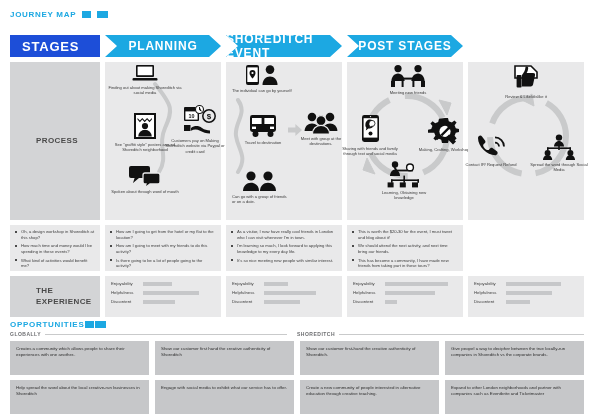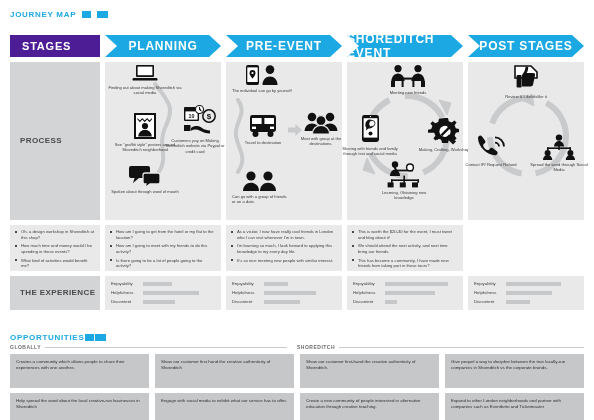--- a/index.html
+++ b/index.html
@@ -16,44 +16,44 @@
   .doc-title { font-size: 8px; font-weight: bold; letter-spacing: .7px; color: #1CA8E2; }
   .sq { width: 9px; height: 7px; background: #1CA8E2; }
   .sq.s2 { width: 11px; }
 
   
   .grid { display: grid; grid-template-columns: 90px 1fr 1fr 1fr 1fr; column-gap: 5px; }
 
   
   .stage-cell { height: 22px; position: relative; }
   .stage-box {
-    height: 22px; background: #4c1d95; color: #fff;
-    font-size: 11px; font-weight: bold; letter-spacing: .8px;
+    height: 22px; background: #1d4ed8; color: #fff;
+    font-size: 13px; font-weight: bold; letter-spacing: .8px;
     display: flex; align-items: center; padding-left: 12px;
   }
   .arrow {
     height: 22px; background: #1CA8E2; color: #fff;
     font-size: 12px; font-weight: bold; letter-spacing: .8px;
     display: flex; align-items: center; justify-content: center;
     clip-path: polygon(0 0, calc(100% - 12px) 0, 100% 50%, calc(100% - 12px) 100%, 0 100%, 12px 50%);
   }
 
   
   .rowlabel {
     background: #D3D4D6; color: #4a4a4a;
     font-size: 8px; font-weight: bold; letter-spacing: .4px;
-    display: flex; align-items: center; padding-left: 10px;
+    display: flex; align-items: center; padding-left: 26px;
     line-height: 1.35;
   }
   .cell { background: #E9E9EA; position: relative; }
 
   
   .r-process .rowlabel, .r-process .cell { height: 158px; }
   .r-think .rowlabel, .r-think .cell { height: 46px; }
-  .r-exp .rowlabel, .r-exp .cell { height: 34px; }
+  .r-exp .rowlabel, .r-exp .cell { height: 41px; }
   .gap { height: 5px; }
 
   
   .proc { width: 100%; height: 100%; position: relative; padding: 5px 4px; }
   .node { position: absolute; text-align: center; width: 74px; }
   .node .cap { font-size: 4.1px; line-height: 1.32; color: #3b3b3b; margin-top: 2px; }
   svg.ic { display: block; margin: 0 auto; }
   .ick { fill: #111; }
   .icw { fill: #fff; }
 
@@ -73,21 +73,21 @@
   }
 
   
   .exp { padding: 5px 6px; }
   .exprow { display: flex; align-items: center; margin-bottom: 4px; }
   .explabel { font-size: 4.3px; color: #3c3c3c; width: 32px; flex: none; }
   .bartrack { flex: 1; height: 4px; }
   .barfill { height: 4px; background: #C6C7C9; }
 
   
-  .opp-title-row { display: flex; align-items: center; gap: 1px; margin-top: 22px; height: 11px; }
+  .opp-title-row { display: flex; align-items: center; gap: 1px; margin-top: 2px; height: 11px; }
   .opp-title { font-size: 8px; font-weight: bold; letter-spacing: .7px; color: #1CA8E2; }
   .sublabel-row { display: flex; margin-top: 1px; margin-bottom: 4px; }
   .sublabel { font-size: 5px; font-weight: bold; letter-spacing: .5px; color: #6d6e71;
               display: flex; align-items: center; gap: 4px; }
   .rule { flex: 1; height: 1px; background: #C9CACB; }
 
   .oppgrid { display: grid; grid-template-columns: repeat(4, 1fr); column-gap: 6px; row-gap: 5px; }
   .oppcard {
     background: #C6C7C9; height: 34px; padding: 5px 6px;
     font-size: 4.4px; line-height: 1.45; color: #2f2f2f;
@@ -103,23 +103,20 @@
     <span class="sq"></span>
     <span class="sq s2"></span>
   </div>
 
   <div class="grid">
     <div class="stage-cell">
       <div class="stage-box">STAGES</div>
     </div>
     <div class="stage-cell">
       <div class="arrow">PLANNING</div>
-    </div>
-    <div class="stage-cell">
-      <div class="arrow">PRE-EVENT</div>
     </div>
     <div class="stage-cell">
       <div class="arrow">SHOREDITCH EVENT</div>
     </div>
     <div class="stage-cell">
       <div class="arrow">POST STAGES</div>
     </div>
   </div>
 
   <div class="gap"></div>

